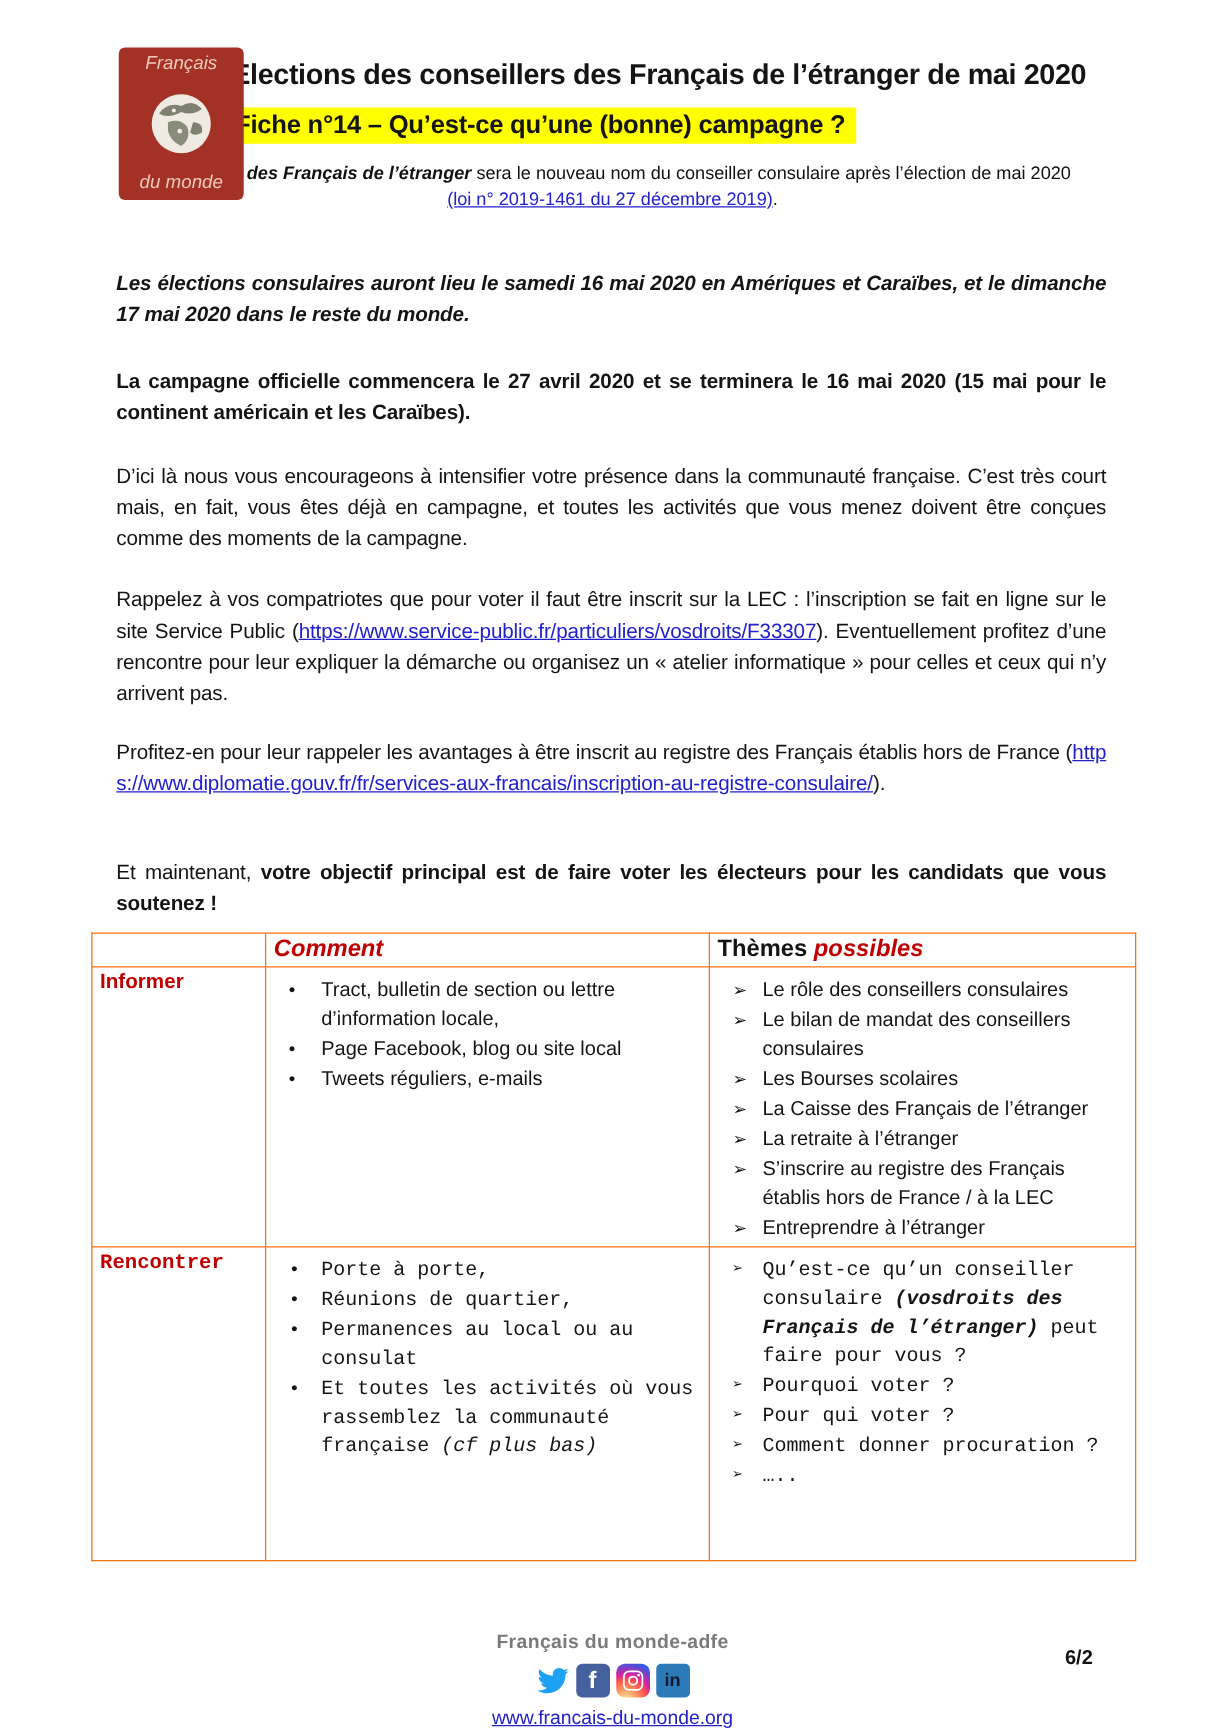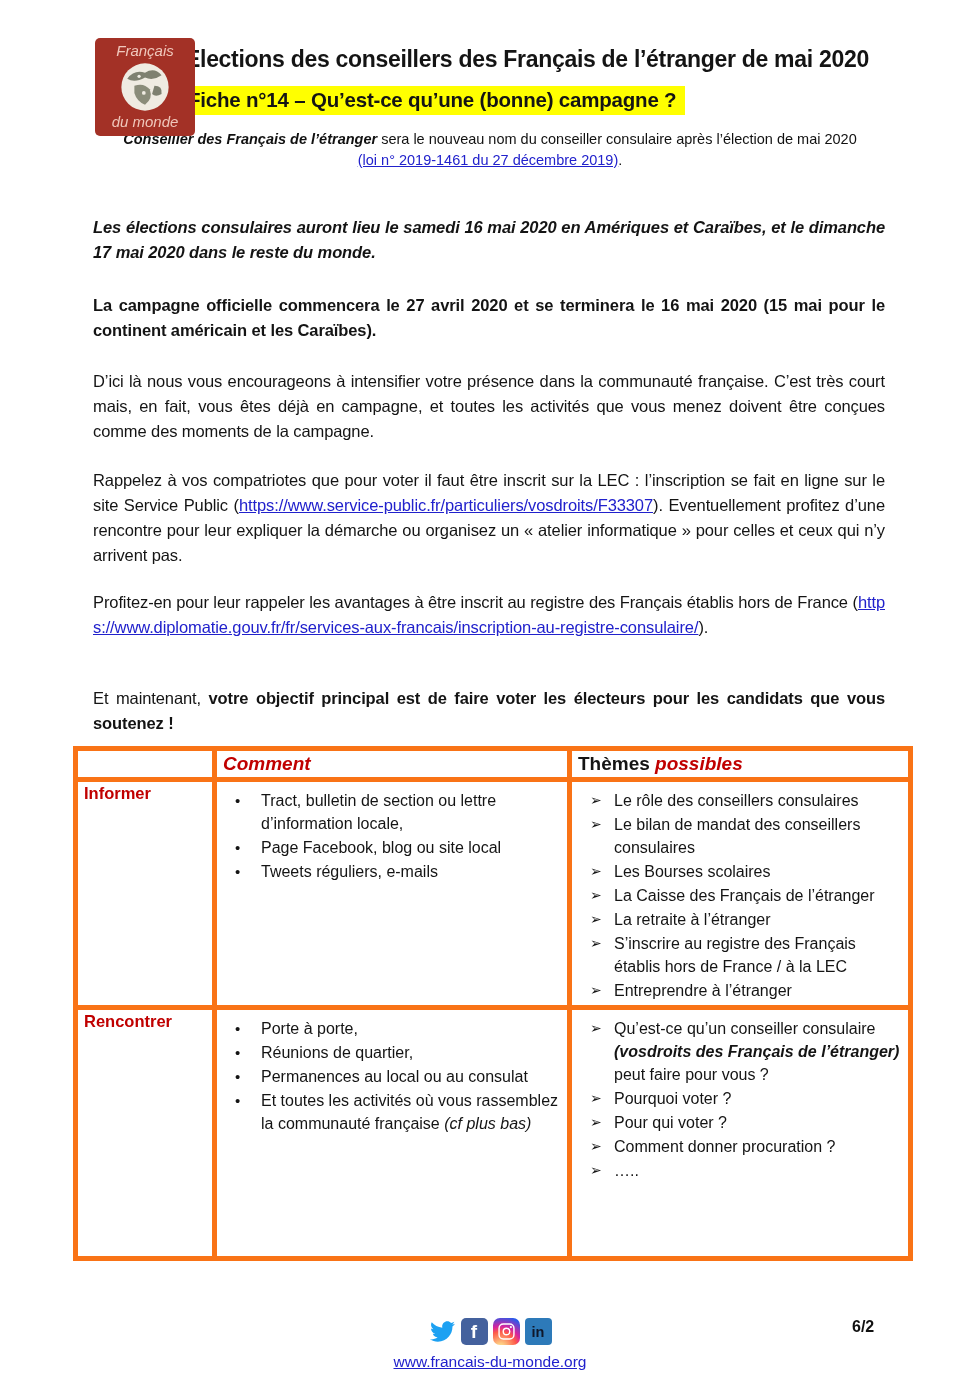--- a/index.html
+++ b/index.html
@@ -2,21 +2,21 @@
 <html lang="fr"><head>
 <meta charset="utf-8">
 <style>
   html,body{margin:0;padding:0;background:#fff;}
   .page{
     width:980px;height:1387px;position:relative;background:#ffffff;
     font-family:"Liberation Sans", sans-serif;color:#141414;overflow:hidden;
   }
   
   .logo{
-    position:absolute;left:95px;top:38px;width:100px;height:98px;
+    position:absolute;left:95px;top:38px;width:100px;height:122px;
     background:#A33126;border-radius:5px;box-sizing:border-box;
     display:flex;flex-direction:column;align-items:center;justify-content:space-between;
     padding:5px 4px 6px 4px;
   }
   .logo-line{color:#F0C8BC;font-size:15px;font-style:italic;line-height:16px;}
   .logo-globe{width:52px;height:52px;margin:-2px 0;}
   
   .header-text{padding:46px 90px 0 185px;}
   .title{margin:0;font-size:23px;font-weight:bold;letter-spacing:-0.3px;line-height:26px;}
   .subtitle-wrap{margin-top:14px;}
@@ -37,28 +37,28 @@
   .p3{margin-top:26px;}
   .p4{margin-top:24px;}
   .p5{margin-top:22px;}
   .p6{margin-top:46px;}
   .b{font-weight:bold;}
   
   .fiche-table{
     border-collapse:collapse;table-layout:fixed;width:835px;margin:10px 0 0 73px;
     font-size:16px;
   }
-  .fiche-table td{border:5px solid #f97316;vertical-align:top;box-sizing:border-box;padding:2px 6px;}
+  .fiche-table td{border:1px solid #f97316;vertical-align:top;box-sizing:border-box;padding:2px 6px;}
   .hdr-cell{height:25px;}
   .hdr-comment{color:#C00000;font-weight:bold;font-style:italic;font-size:19px;padding-left:12px;}
   .hdr-themes{font-size:19px;font-weight:bold;padding-left:8px;}
   .red-it{color:#C00000;font-style:italic;}
   .label-cell{color:#C00000;font-weight:bold;font-size:16.5px;padding:7px 6px 0 8px;}
   .row-informer td{height:222px;}
-  .row-rencontrer td{height:251px;}
+  .row-rencontrer td{height:251px;font-family:Liberation Mono, monospace;}
   .cell-list{list-style:none;margin:5px 0 0 0;padding:0 0 0 12px;}
   .cell-list li{display:flex;line-height:23px;margin:0 0 1px 0;}
   .mark{flex:none;width:26px;}
   .bullet-mark{font-size:15px;}
   .arrow-mark{font-size:14px;width:24px;}
   .li-text{flex:1;}
   
   .footer{margin-top:56px;text-align:center;}
   .footer-org{color:#7A7A7A;font-weight:bold;font-size:15.5px;letter-spacing:0.3px;}
   .footer-icons{margin-top:7px;display:flex;justify-content:center;align-items:center;gap:5px;height:29px;}
@@ -219,20 +219,21 @@
                 <span class="mark arrow-mark">➢</span>
                 <span class="li-text">…..</span>
               </li>
           </ul>
         </td>
       </tr>
     </tbody>
   </table>
 
   <div class="footer">
+    <div class="footer-org">Français du monde-adfe</div>
     <div class="footer-icons">
       <span class="icon icon-twitter">
         <svg viewBox="0 0 512 512" width="29" height="25" aria-hidden="true">
             <path fill="currentColor" d="M459.37 151.716c.325 4.548.325 9.097.325 13.645 0 138.72-105.583 298.558-298.558 298.558-59.452 0-114.68-17.219-161.137-47.106 8.447.974 16.568 1.299 25.34 1.299 49.055 0 94.213-16.568 130.274-44.832-46.132-.975-84.792-31.188-98.112-72.772 6.498.974 12.995 1.624 19.818 1.624 9.421 0 18.843-1.3 27.614-3.573-48.081-9.747-84.143-51.98-84.143-102.985v-1.299c13.969 7.797 30.214 12.67 47.431 13.319-28.264-18.843-46.781-51.005-46.781-87.391 0-19.492 5.197-37.36 14.294-52.954 51.655 63.675 129.3 105.258 216.365 109.807-1.624-7.797-2.599-15.918-2.599-24.04 0-57.828 46.782-104.934 104.934-104.934 30.213 0 57.502 12.67 76.67 33.137 23.715-4.548 46.456-13.32 66.599-25.34-7.798 24.366-24.366 44.833-46.132 57.827 21.117-2.273 41.584-8.122 60.426-16.243-14.292 20.791-32.161 39.308-52.628 54.253z"></path>
           </svg>
       </span>
       <span class="icon icon-facebook">f</span>
       <span class="icon icon-instagram">
         <svg viewBox="0 0 24 24" width="17" height="17" aria-hidden="true">
             <rect x="1.5" y="1.5" width="21" height="21" rx="6" fill="none" stroke="#ffffff" stroke-width="2"></rect>

